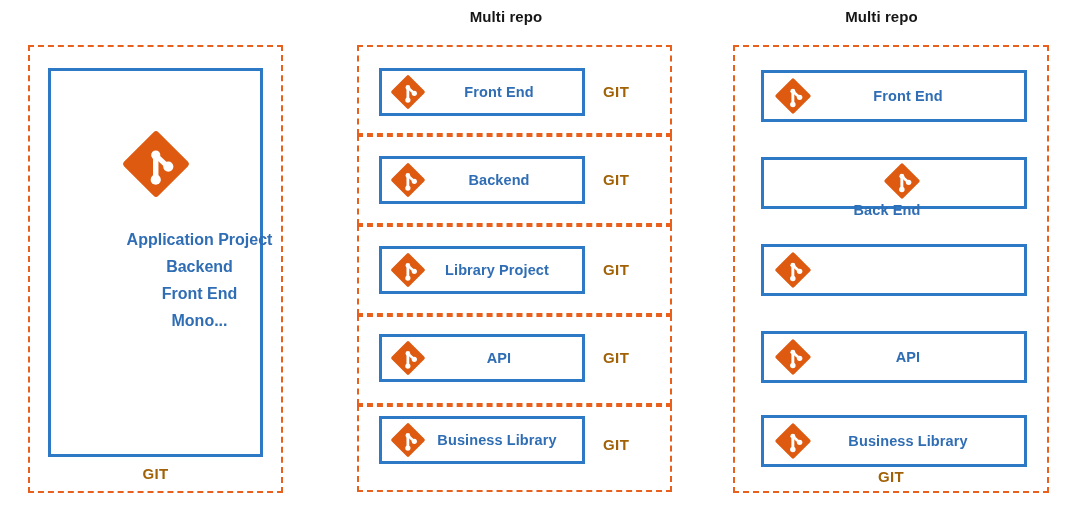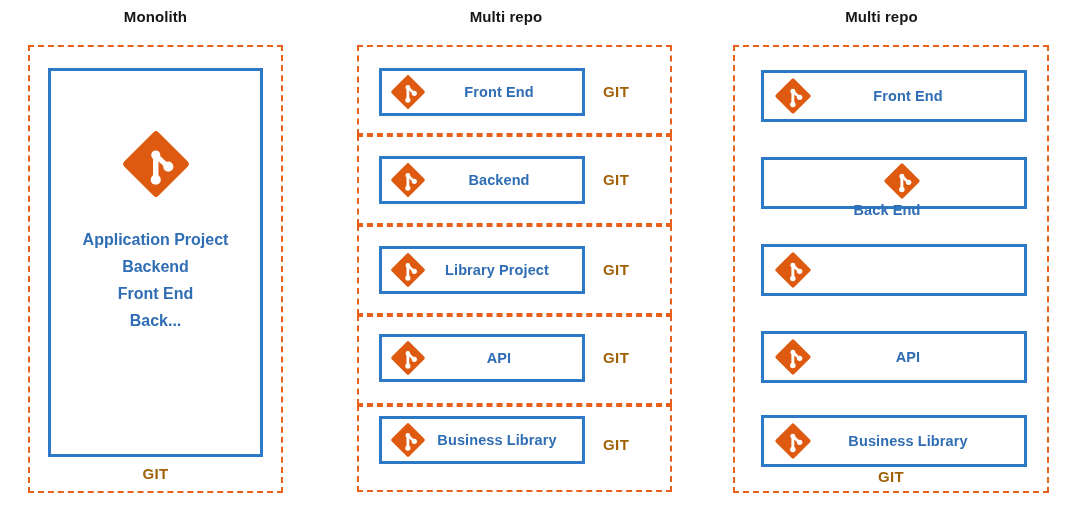--- a/index.html
+++ b/index.html
@@ -65,28 +65,28 @@
   
   .mono-text {
     position: absolute;
     width: 100%;
     text-align: center;
     color: #2F6DB4;
     font-weight: bold;
     font-size: 16px;
     line-height: 27px;
     white-space: nowrap;
+    margin-left: 44px;
   }
 </style>
 </head>
 <body>
 
 <div class="column" style="left:0px; width:311px; height:518px;">
 
-  <div class="col-title">Monolith</div>
 
   <div class="dashed-box" style="left:28px; top:45px; width:255px; height:448px;"></div>
 
   <div class="card" style="left:48px; top:68px; width:215px; height:389px; display:block;">
 
     <span class="git-mark" style="left:50%; top:54px; transform:translateX(-50%);">
       <svg width="78" height="78" viewBox="0 0 92 92" aria-hidden="true">
         <rect x="17.5" y="17.5" width="57" height="57" rx="4" transform="rotate(45 46 46)" fill="#DD5A10"></rect>
         <g fill="#ffffff" stroke="#ffffff">
           <rect x="42.5" y="34" width="6.4" height="30" rx="3" stroke="none"></rect>
@@ -94,21 +94,21 @@
           <circle cx="45.7" cy="35.5" r="5.4" stroke="none"></circle>
           <circle cx="60.5" cy="49" r="6" stroke="none"></circle>
           <line x1="46" y1="36" x2="60" y2="49" stroke-width="6" stroke-linecap="round"></line>
         </g>
       </svg>
     </span>
 
     <div class="mono-text" style="top:155px;">Application Project</div>
     <div class="mono-text" style="top:182px;">Backend</div>
     <div class="mono-text" style="top:209px;">Front End</div>
-    <div class="mono-text" style="top:236px;">Back...</div>
+    <div class="mono-text" style="top:236px;">Mono...</div>
   </div>
 
   <div class="git-text" style="left:0px; top:465px; width:311px; text-align:center;">GIT</div>
 </div>
 
 <div class="column" style="left:311px; width:390px; height:412px;">
 
   <div class="col-title">Multi repo</div>
 
   <div class="dashed-box" style="left:46px; top:45px; width:315px; height:90px;"></div>

